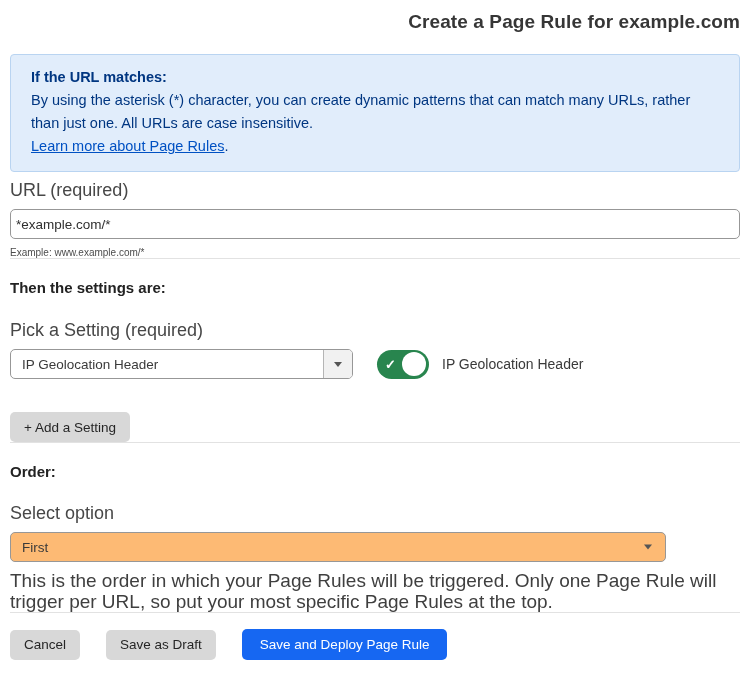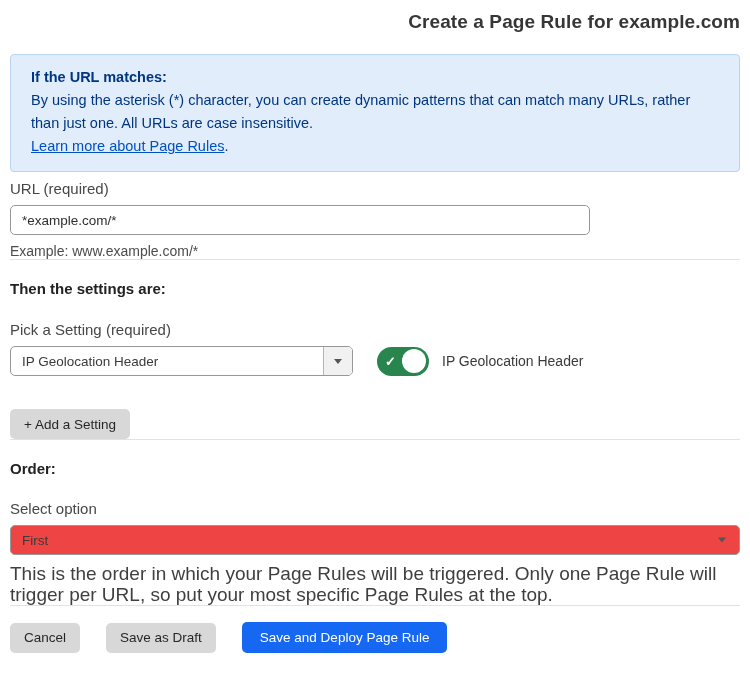--- a/index.html
+++ b/index.html
@@ -38,38 +38,38 @@
     font-weight: bold;
   }
   .info-body { }
   .info-link-line a {
     color: var(--link, #0051c3);
     text-decoration: underline;
     cursor: pointer;
   }
   
   .field-label {
-    font-size: 15px;
+    font-size: 18px;
     color: #474747;
     margin-bottom: 8px;
   }
   .text-input {
-    width: 580px;
+    width: 730px;
     height: 30px;
     border: 1px solid #979797;
     border-radius: 5px;
     font-family: "Liberation Sans", sans-serif;
     font-size: 13.5px;
     color: #2f2f2f;
-    padding: 0 11px;
+    padding: 0 5px;
     background: #fff;
     outline: none;
   }
   .field-helper {
-    font-size: 14px;
+    font-size: 10px;
     color: #4c4c4c;
     margin-top: 8px;
   }
   hr.divider {
     border: none;
     border-top: 1px solid #e2e2e2;
     margin: 0;
   }
   .divider-1 { margin-top: 17px; }
   .section-heading {
@@ -174,25 +174,25 @@
   }
   .add-setting-btn {
     margin-top: 33px;
     text-align: center;
   }
   .divider-2 { margin-top: 15px; }
   
   .order-label { margin-top: 23px; }
   .order-select {
     position: relative;
-    width: 730px;
+    width: 656px;
     height: 30px;
     border: 1px solid #979797;
     border-radius: 5px;
-    background: #ef4444;
+    background: #fdba74;
     display: flex;
     align-items: center;
     padding: 12px 11px;
     font-size: 13.5px;
     color: #3a3a3a;
     cursor: pointer;
   }
   .order-select .caret {
     position: absolute;
     right: 13px;

